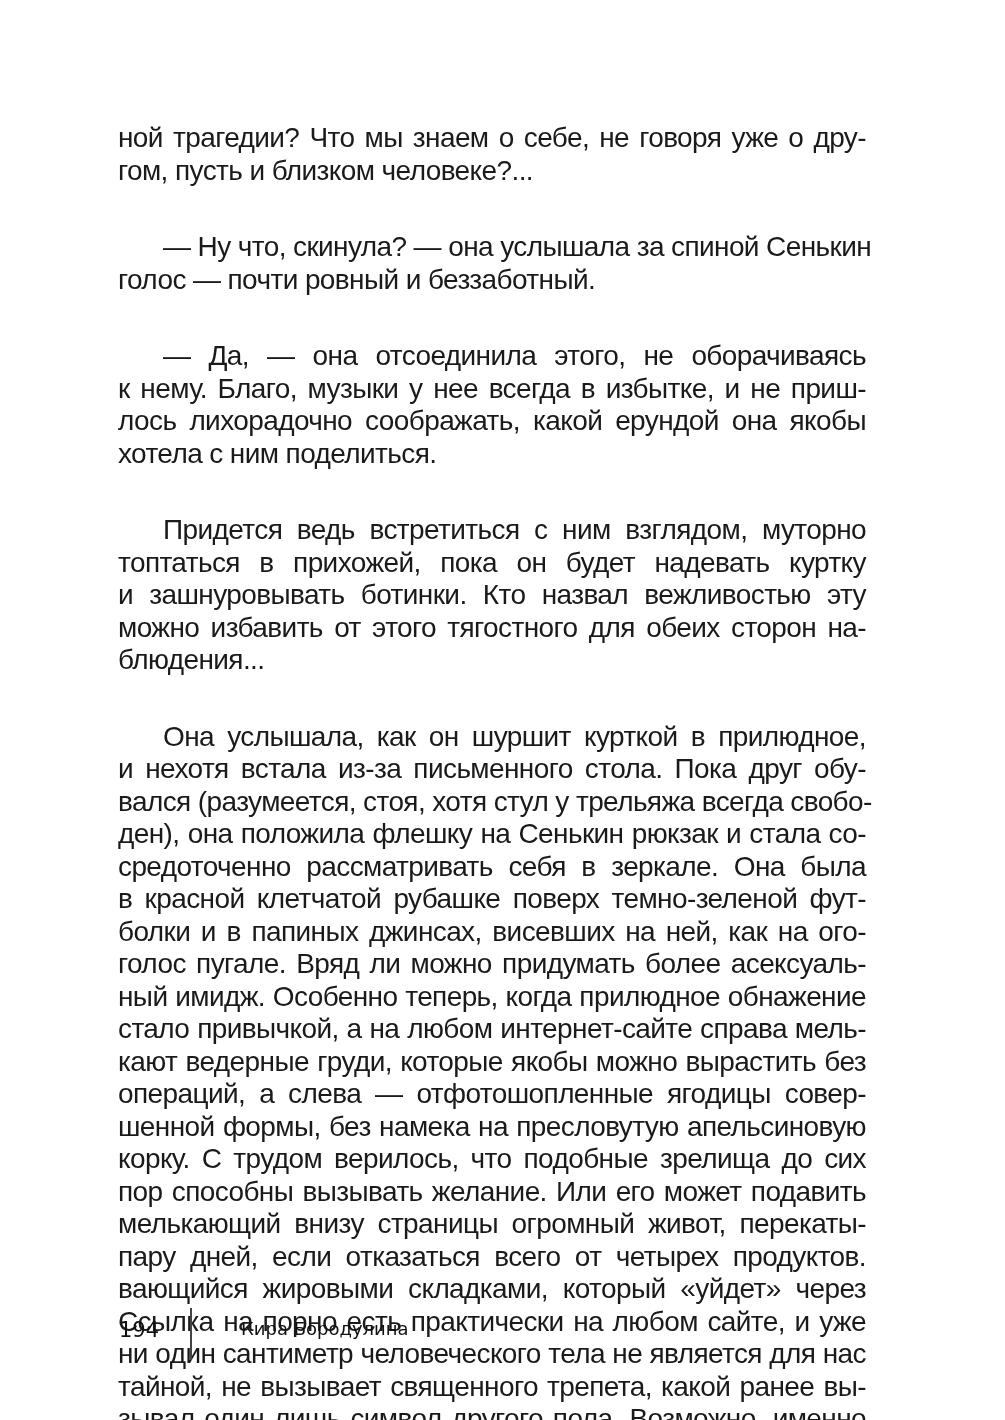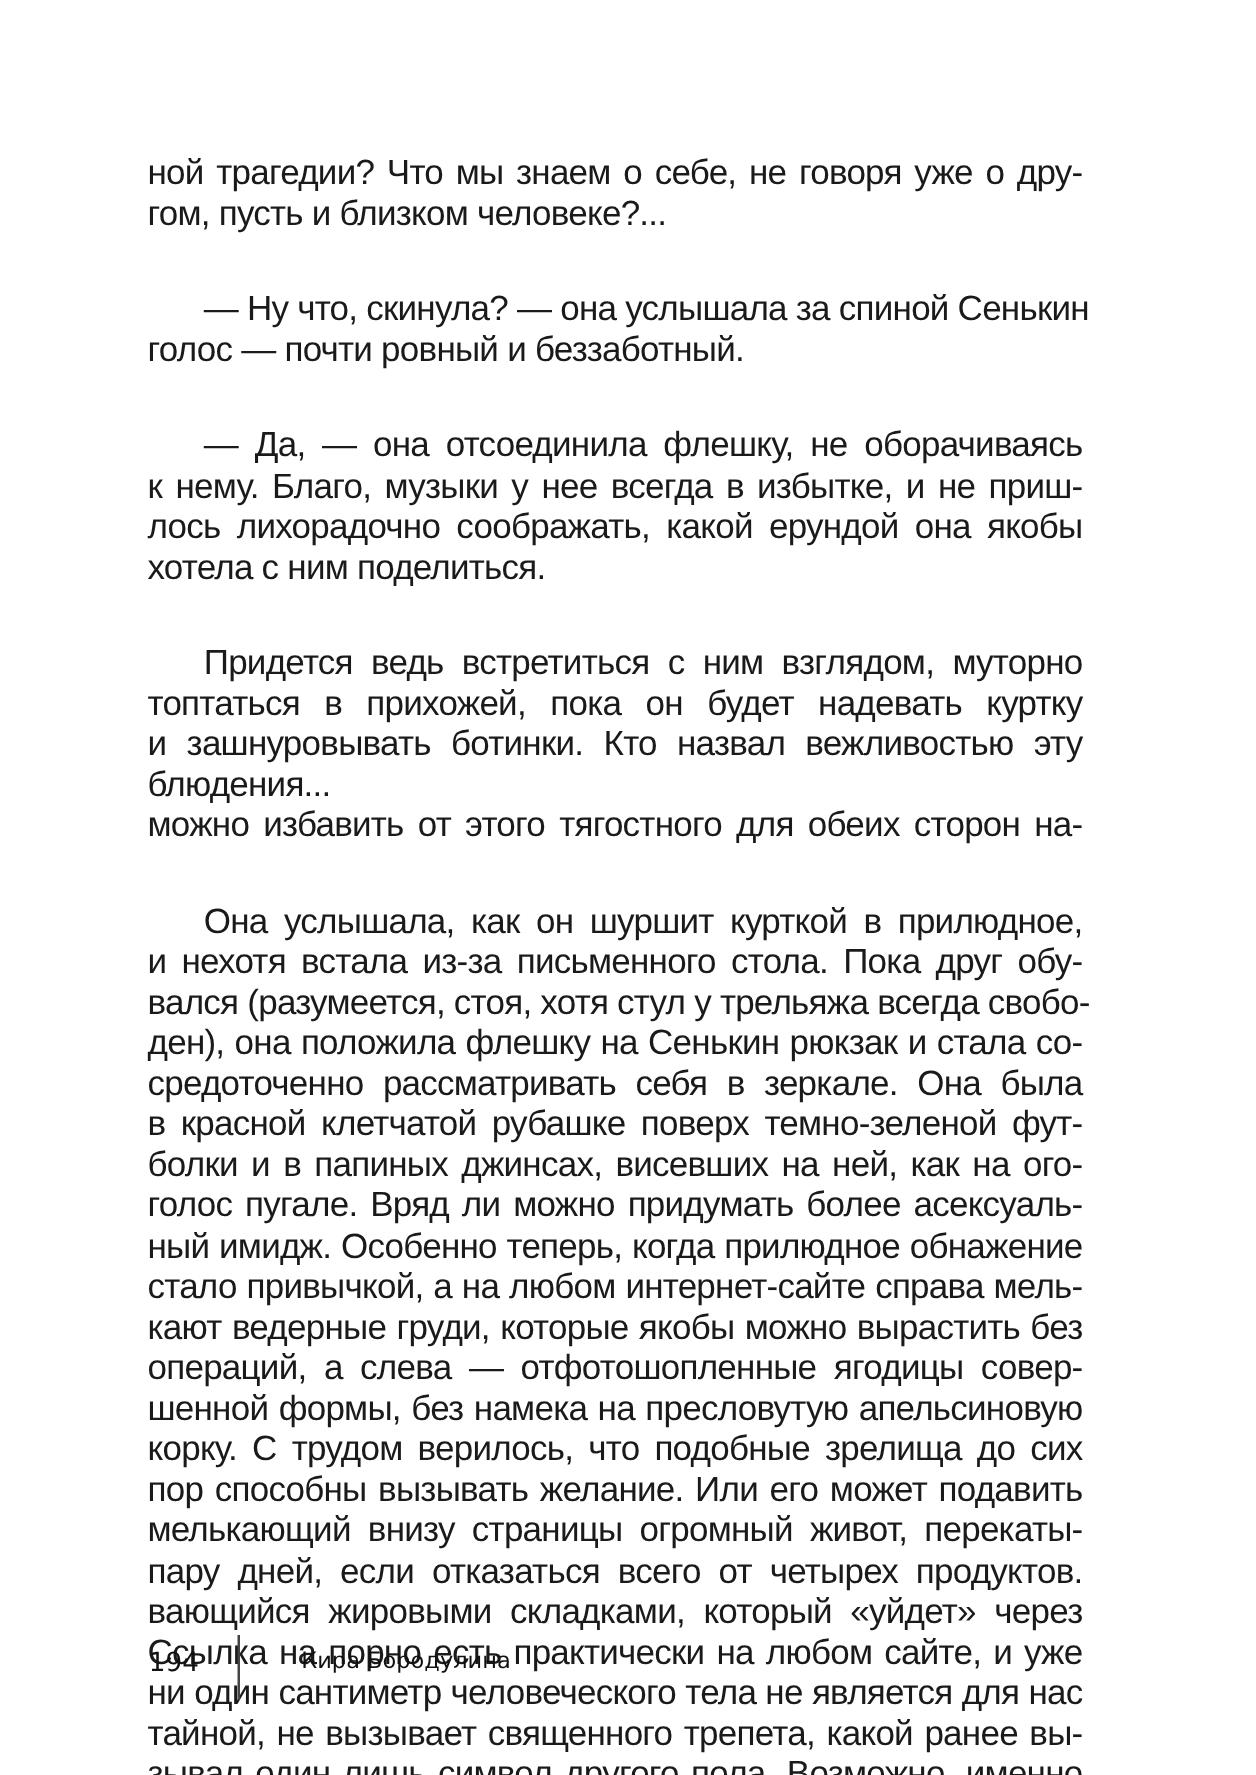--- a/index.html
+++ b/index.html
@@ -37,29 +37,29 @@
 </style>
 </head>
 <body>
 
 <div class="page">
   <div class="text-block" id="text-block">
       <div class="line">ной трагедии? Что мы знаем о себе, не говоря уже о дру-</div>
       <div class="line last">гом, пусть и близком человеке?...</div>
       <div class="line indent">— Ну что, скинула? — она услышала за спиной Сенькин</div>
       <div class="line last">голос — почти ровный и беззаботный.</div>
-      <div class="line indent">— Да, — она отсоединила флешку, не оборачиваясь</div>
+      <div class="line indent">— Да, — она отсоединила этого, не оборачиваясь</div>
       <div class="line">к нему. Благо, музыки у нее всегда в избытке, и не приш-</div>
       <div class="line">лось лихорадочно соображать, какой ерундой она якобы</div>
       <div class="line last">хотела с ним поделиться.</div>
       <div class="line indent">Придется ведь встретиться с ним взглядом, муторно</div>
       <div class="line">топтаться в прихожей, пока он будет надевать куртку</div>
       <div class="line">и зашнуровывать ботинки. Кто назвал вежливостью эту</div>
+      <div class="line">можно избавить от этого тягостного для обеих сторон на-</div>
       <div class="line last">блюдения...</div>
-      <div class="line">можно избавить от этого тягостного для обеих сторон на-</div>
       <div class="line indent">Она услышала, как он шуршит курткой в прилюдное,</div>
       <div class="line">и нехотя встала из-за письменного стола. Пока друг обу-</div>
       <div class="line">вался (разумеется, стоя, хотя стул у трельяжа всегда свобо-</div>
       <div class="line">ден), она положила флешку на Сенькин рюкзак и стала со-</div>
       <div class="line">средоточенно рассматривать себя в зеркале. Она была</div>
       <div class="line">в красной клетчатой рубашке поверх темно-зеленой фут-</div>
       <div class="line">болки и в папиных джинсах, висевших на ней, как на ого-</div>
       <div class="line">голос пугале. Вряд ли можно придумать более асексуаль-</div>
       <div class="line">ный имидж. Особенно теперь, когда прилюдное обнажение</div>
       <div class="line">стало привычкой, а на любом интернет-сайте справа мель-</div>

